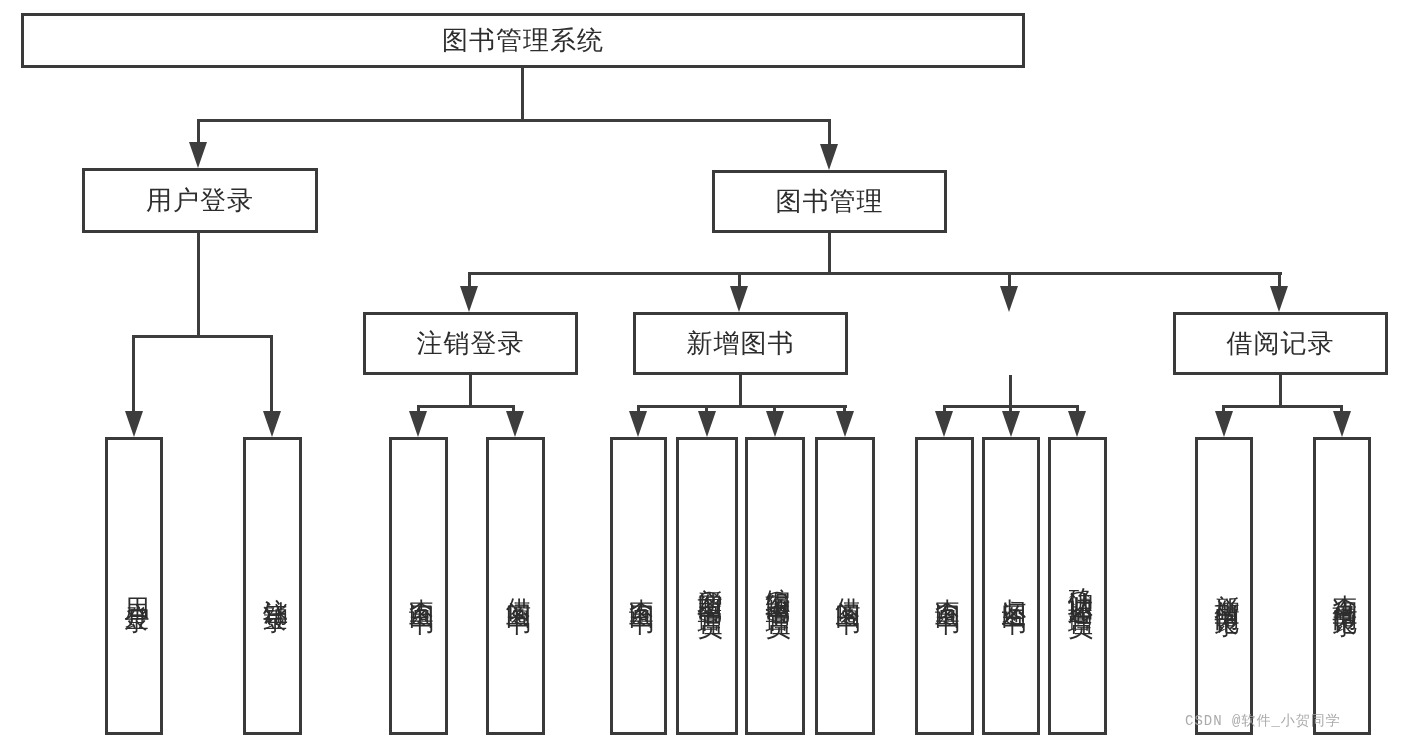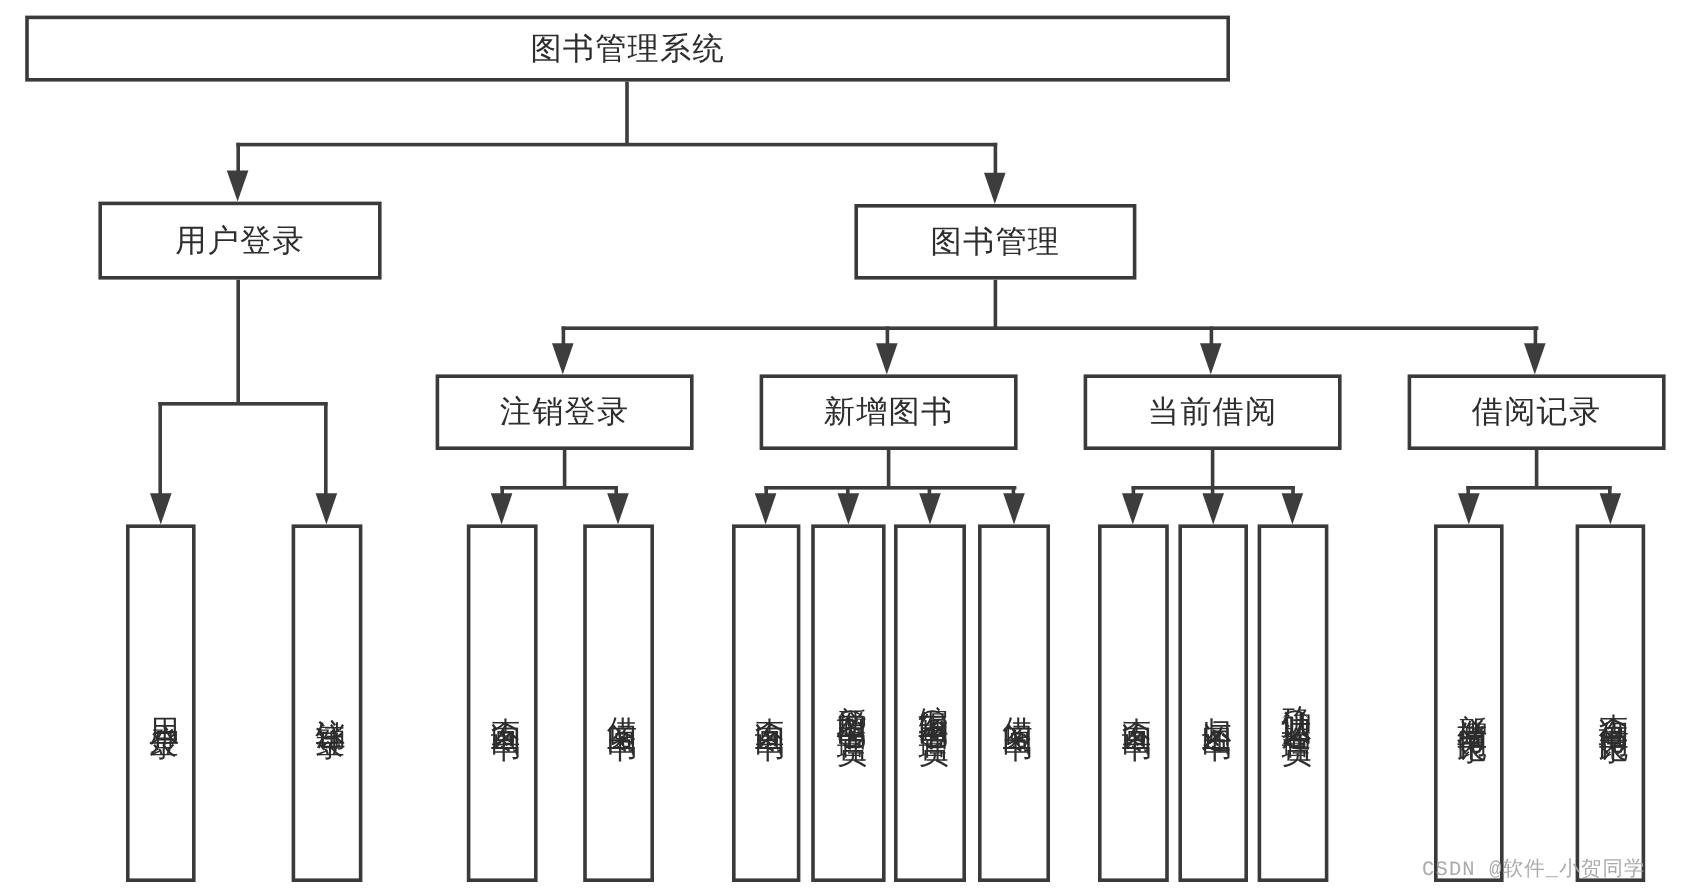--- a/index.html
+++ b/index.html
@@ -40,21 +40,21 @@
     width: 0; height: 0;
     border-left: 9px solid transparent;
     border-right: 9px solid transparent;
     border-top: 26px solid #3d3d3d;
     z-index: 1;
   }
   .watermark {
     position: absolute;
     left: 1185px;
     top: 712px;
-    font-size: 17px;
+    font-size: 14px;
     letter-spacing: 1px;
     color: rgba(165,165,165,0.95);
     z-index: 5;
     white-space: nowrap;
   }
 </style>
 </head>
 <body>
 
 <div class="canvas">
@@ -128,23 +128,20 @@
   <div class="box" style="left:712px;top:170px;width:235px;height:63px;">
     <span>图书管理</span>
   </div>
 
   <div class="box" style="left:363px;top:312px;width:215px;height:63px;">
     <span>注销登录</span>
   </div>
   <div class="box" style="left:633px;top:312px;width:215px;height:63px;">
     <span>新增图书</span>
   </div>
-  <div class="box" style="left:903px;top:312px;width:215px;height:63px;">
-    <span>当前借阅</span>
-  </div>
   <div class="box" style="left:1173px;top:312px;width:215px;height:63px;">
     <span>借阅记录</span>
   </div>
 
   <div class="box vbox" style="left:105px;top:437px;width:58px;height:298px;">
     <span>用户登录</span>
   </div>
   <div class="box vbox" style="left:243px;top:437px;width:59px;height:298px;">
     <span>注销登录</span>
   </div>

